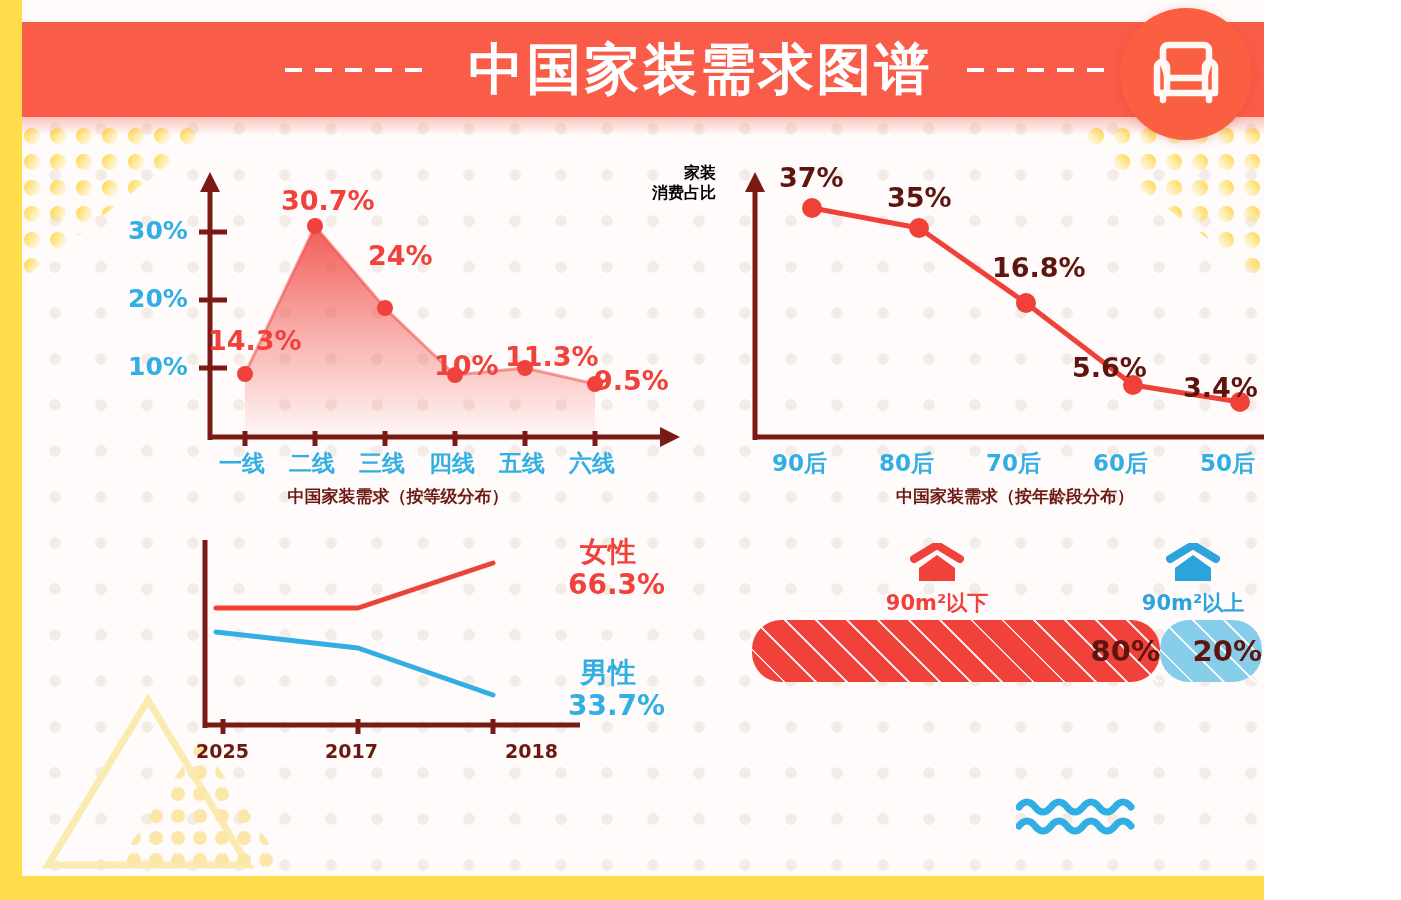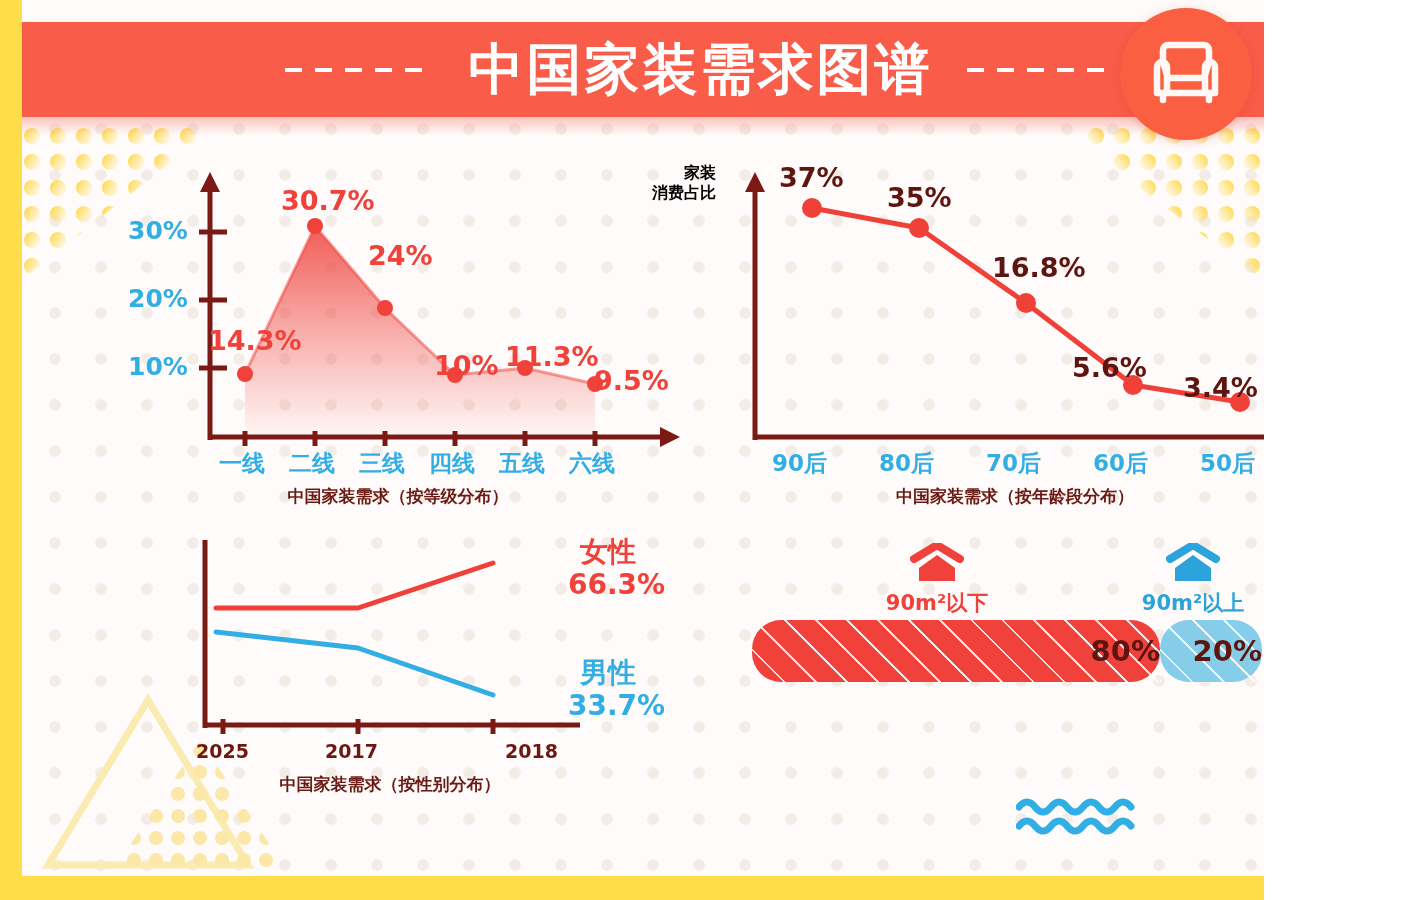--- a/index.html
+++ b/index.html
@@ -443,21 +443,20 @@
     <polyline points="36,78 178,78 313,33" fill="none" stroke="#EF4138" stroke-width="5" stroke-linejoin="round" stroke-linecap="round"></polyline>
     <polyline points="36,102 178,118 313,165" fill="none" stroke="#31AEE4" stroke-width="5" stroke-linejoin="round" stroke-linecap="round"></polyline>
   </svg>
   <div class="lbl" style="left:196px; top:740px; color:#6B1A13; font-size:19px; font-weight:bold;">2025</div>
   <div class="lbl" style="left:325px; top:740px; color:#6B1A13; font-size:19px; font-weight:bold;">2017</div>
   <div class="lbl" style="left:505px; top:740px; color:#6B1A13; font-size:19px; font-weight:bold;text-align:right;">2018</div>
   <div class="lbl legend-red" style="left:580px; top:535px;">女性</div>
   <div class="lbl legend-red" style="left:568px; top:568px;">66.3%</div>
   <div class="lbl legend-blue" style="left:580px; top:656px;">男性</div>
   <div class="lbl legend-blue" style="left:568px; top:689px;">33.7%</div>
-  <div class="cap" style="left:180px; top:773px; width:420px;">中国家装需求（按性别分布）</div>
 
   <div class="house-wrap" style="left:852px; top:543px; width:170px;">
     <svg width="54" height="40" viewBox="0 0 54 40">
       <path d="M4,16 L27,2 L50,16" fill="none" stroke="#F0413B" stroke-width="8" stroke-linecap="round" stroke-linejoin="round"></path>
       <path d="M27,12 L45,25 L45,38 L9,38 L9,25 Z" fill="#F0413B"></path>
     </svg>
     <div class="house-cap" style="color:#F0413B;">90m²以下</div>
   </div>
   <div class="house-wrap" style="left:1108px; top:543px; width:170px;">
     <svg width="54" height="40" viewBox="0 0 54 40">

